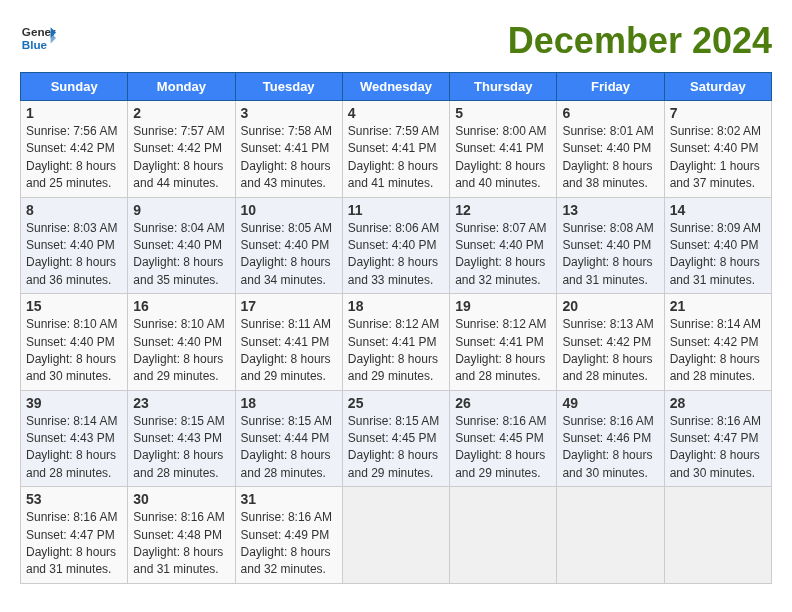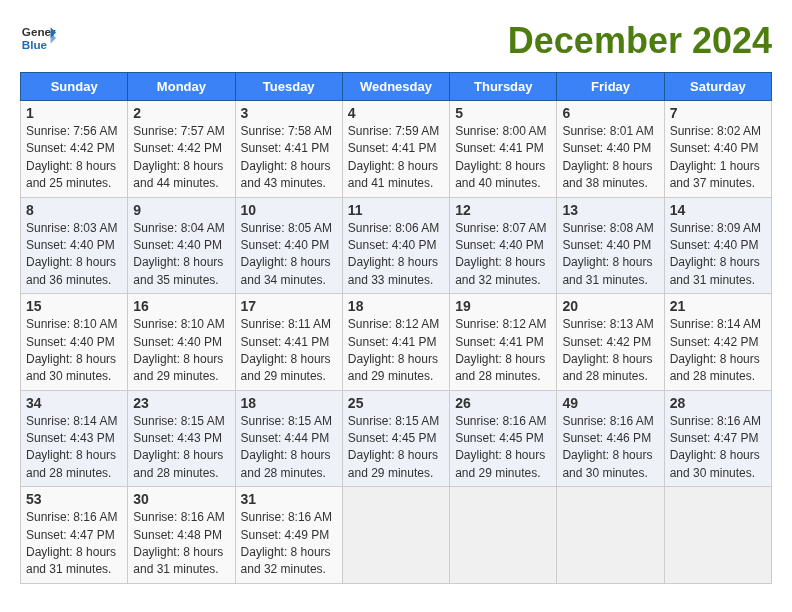--- a/index.html
+++ b/index.html
@@ -281,21 +281,21 @@
         <span class="day-number">21</span>
         <div class="day-info">
           <span>Sunrise: 8:14 AM</span><br>
           <span>Sunset: 4:42 PM</span><br>
           <span>Daylight: 8 hours and 28 minutes.</span>
         </div>
       </td>
       </tr>
       <tr>
         <td>
-        <span class="day-number">34</span>
+        <span class="day-number">39</span>
         <div class="day-info">
           <span>Sunrise: 8:14 AM</span><br>
           <span>Sunset: 4:43 PM</span><br>
           <span>Daylight: 8 hours and 28 minutes.</span>
         </div>
       </td>
         <td>
         <span class="day-number">23</span>
         <div class="day-info">
           <span>Sunrise: 8:15 AM</span><br>

